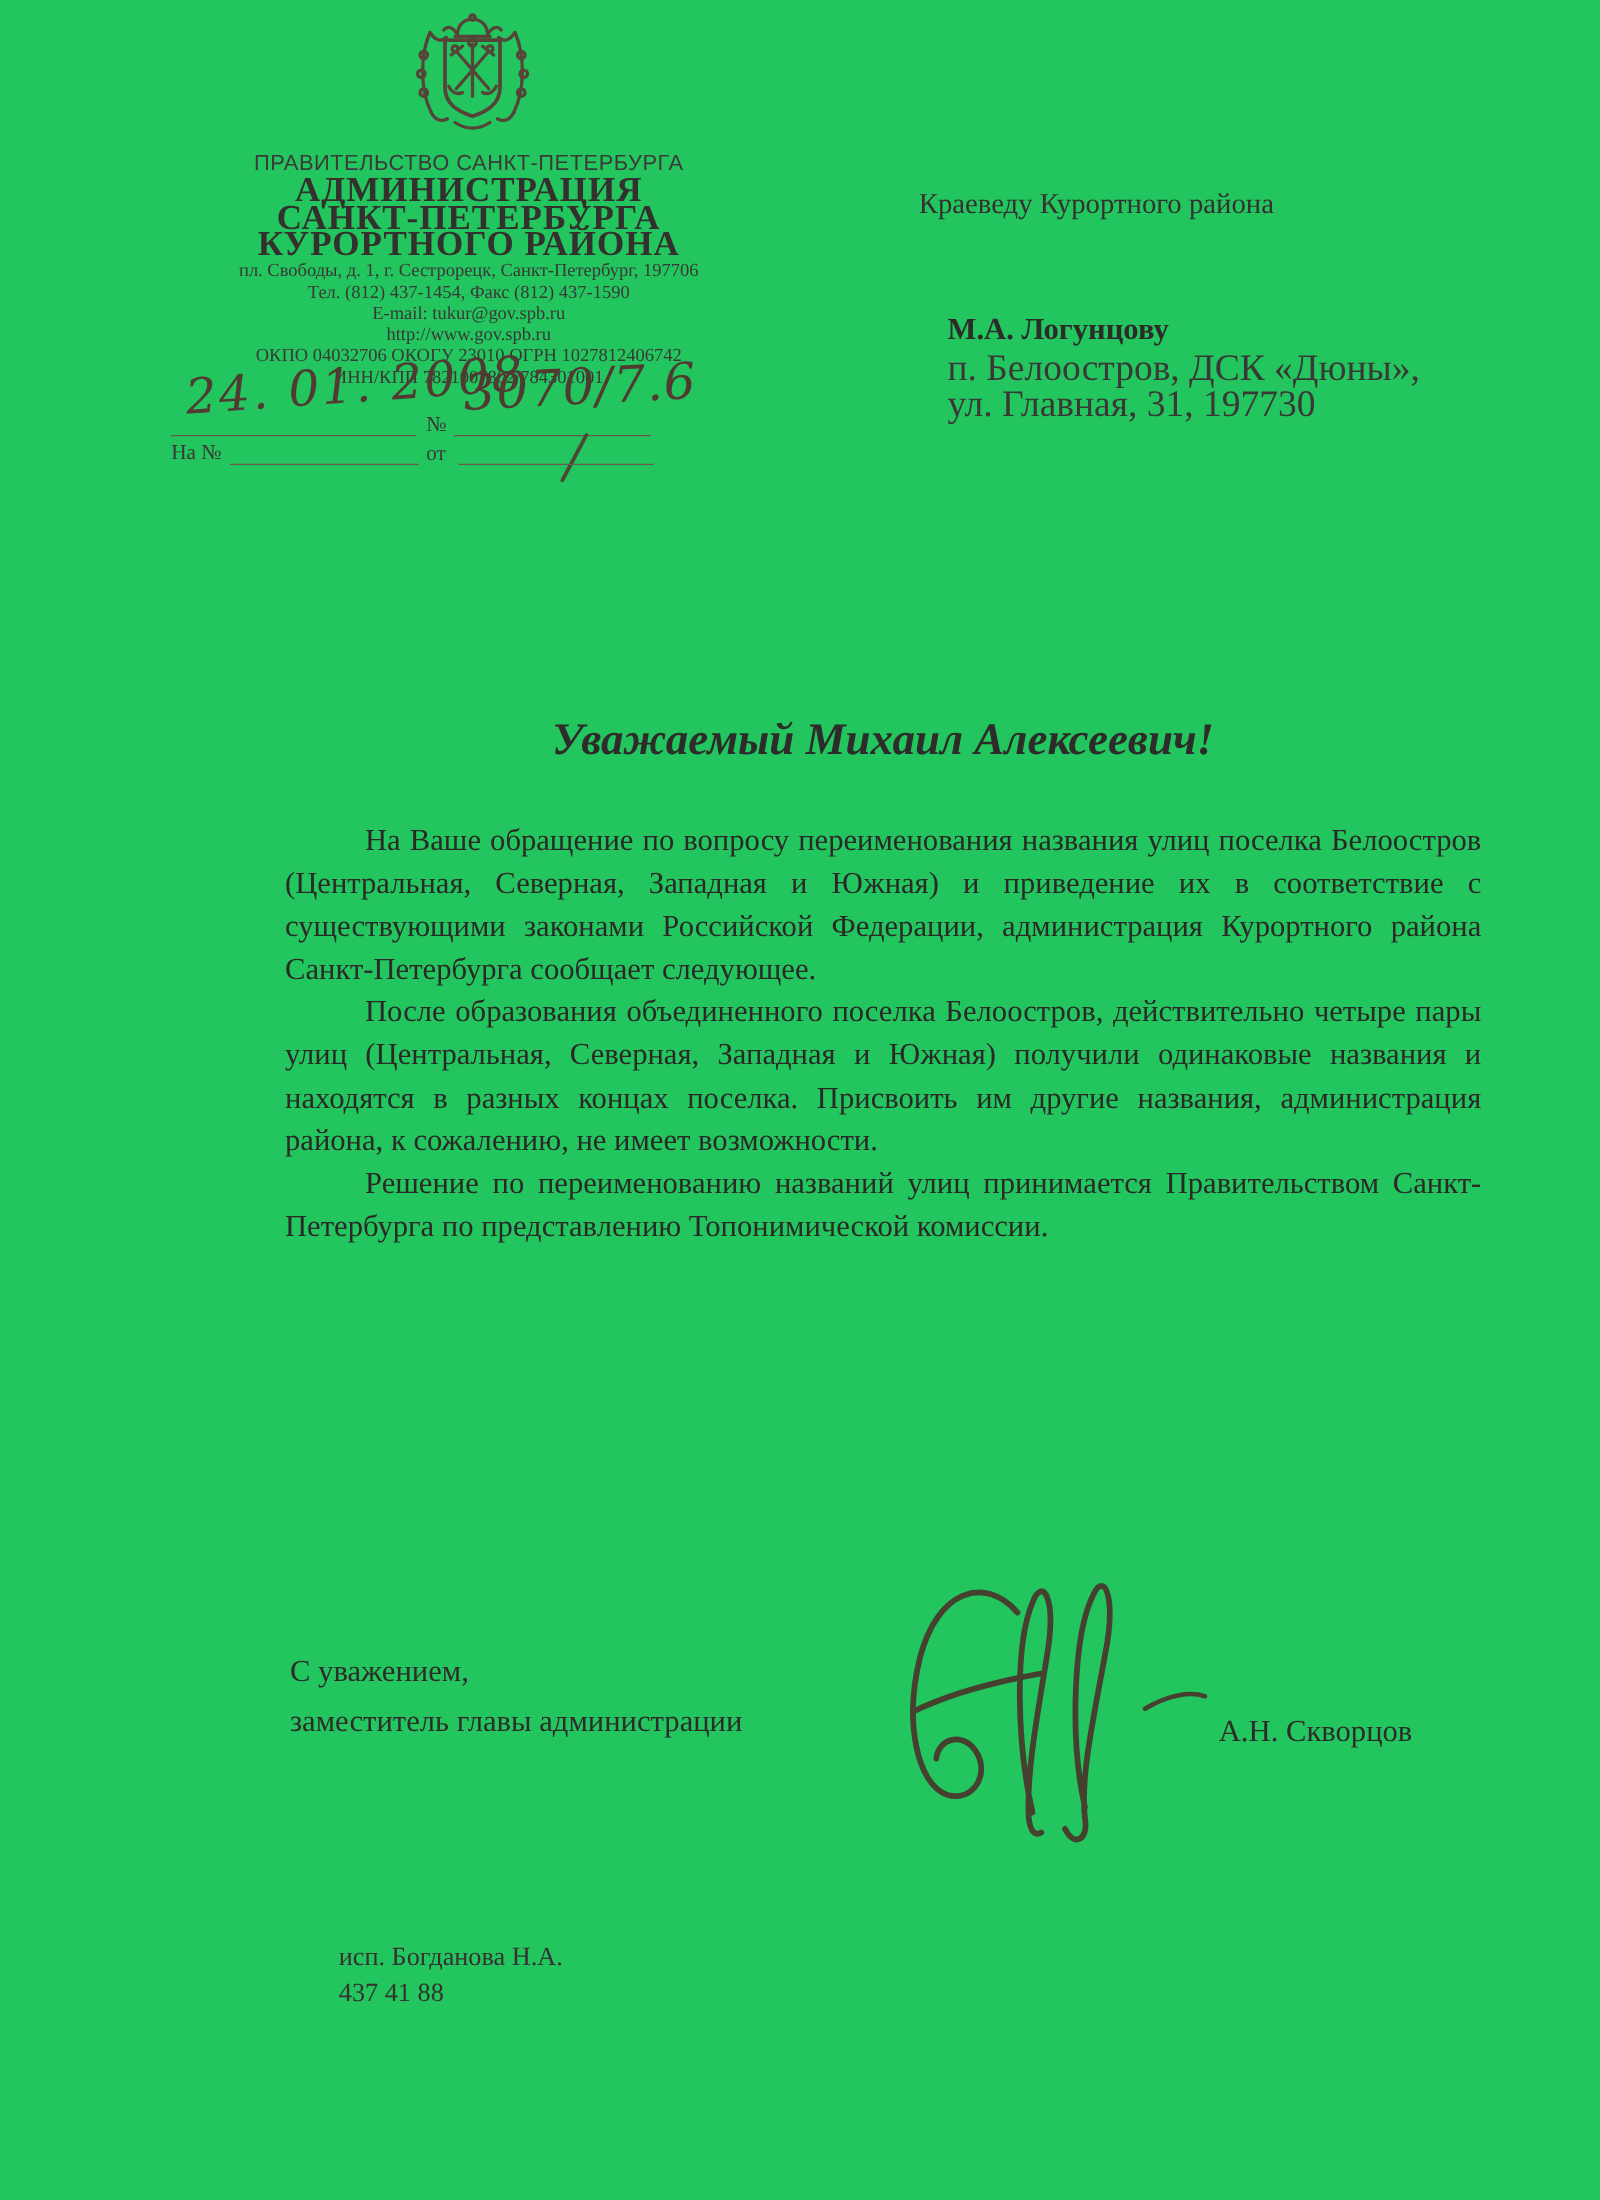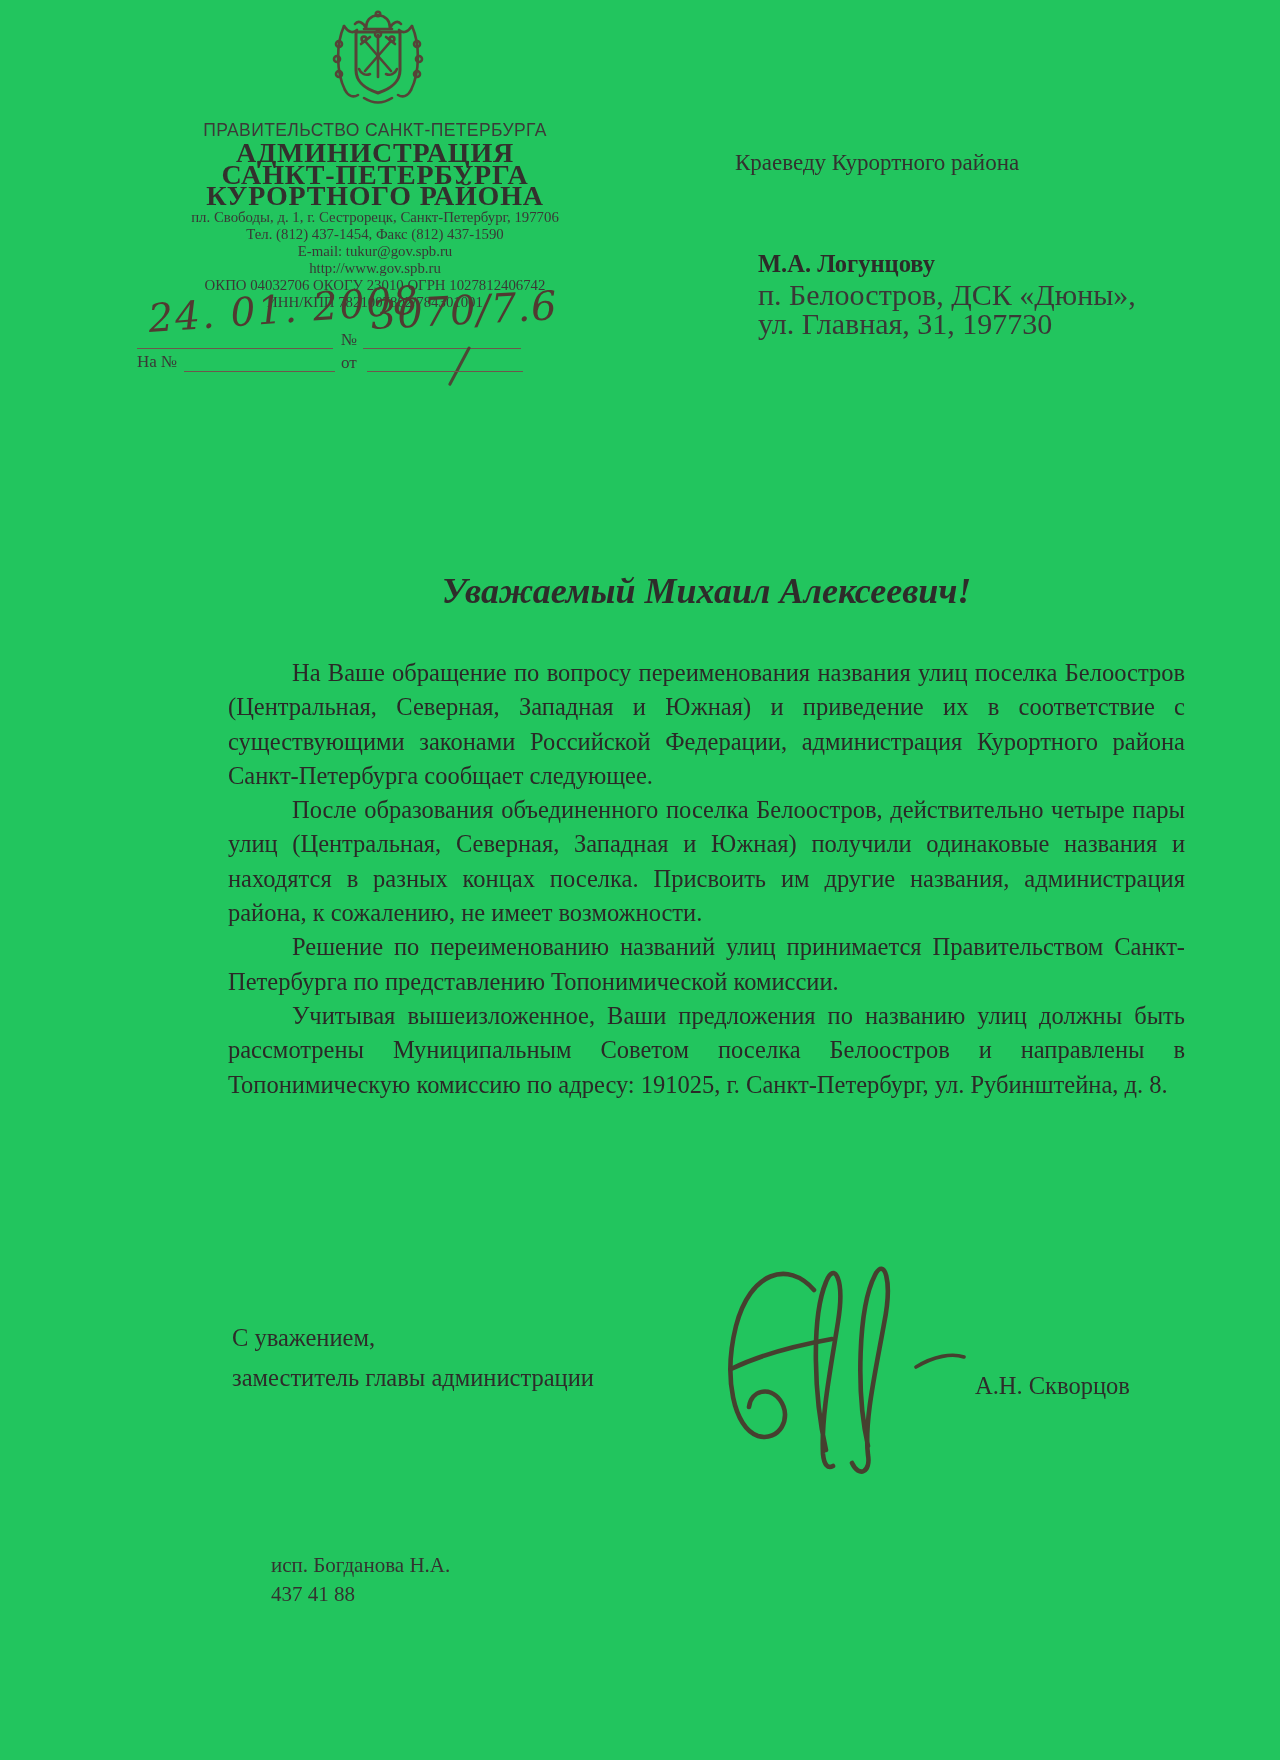--- a/index.html
+++ b/index.html
@@ -158,21 +158,20 @@
     <div>п. Белоостров, ДСК «Дюны»,</div>
     <div>ул. Главная, 31, 197730</div>
   </div>
 
   <div class="salutation">Уважаемый Михаил Алексеевич!</div>
 
   <div class="body-text">
     <p>На Ваше обращение  по вопросу переименования названия улиц поселка Белоостров (Центральная, Северная, Западная и Южная) и приведение их в соответствие с существующими законами Российской Федерации, администрация Курортного района Санкт-Петербурга сообщает следующее.</p>
     <p>После образования объединенного поселка Белоостров, действительно четыре пары улиц (Центральная, Северная, Западная и Южная) получили одинаковые названия и находятся в разных концах поселка. Присвоить им другие названия, администрация района, к сожалению, не имеет возможности.</p>
     <p>Решение по переименованию  названий  улиц принимается Правительством Санкт-Петербурга по представлению Топонимической комиссии.</p>
-    <p>Учитывая вышеизложенное, Ваши предложения по названию улиц должны быть рассмотрены Муниципальным Советом поселка Белоостров и направлены в Топонимическую комиссию по адресу: 191025, г. Санкт-Петербург, ул. Рубинштейна, д. 8.</p>
   </div>
 
   <div class="closing">С уважением,</div>
   <div class="sig-title">заместитель главы администрации</div>
 
   <svg class="sig-scrawl" viewBox="0 0 252 232" fill="none" stroke="#4a352c" stroke-width="4.6" stroke-linecap="round" stroke-linejoin="round" opacity="0.92">
     <path d="M96,42 C70,12 32,24 18,78 C5,130 16,180 40,188 C61,194 75,170 62,152 C52,138 33,142 31,159"></path>
     <path d="M13,121 C48,104 86,96 114,91"></path>
     <path d="M108,202 C96,150 93,70 108,34 C116,13 127,30 120,74 C112,124 103,170 105,206 C106,217 110,221 115,218"></path>
     <path d="M150,198 C138,146 140,60 157,27 C166,9 175,31 166,76 C157,126 146,174 150,207 C153,224 141,230 134,215"></path>

